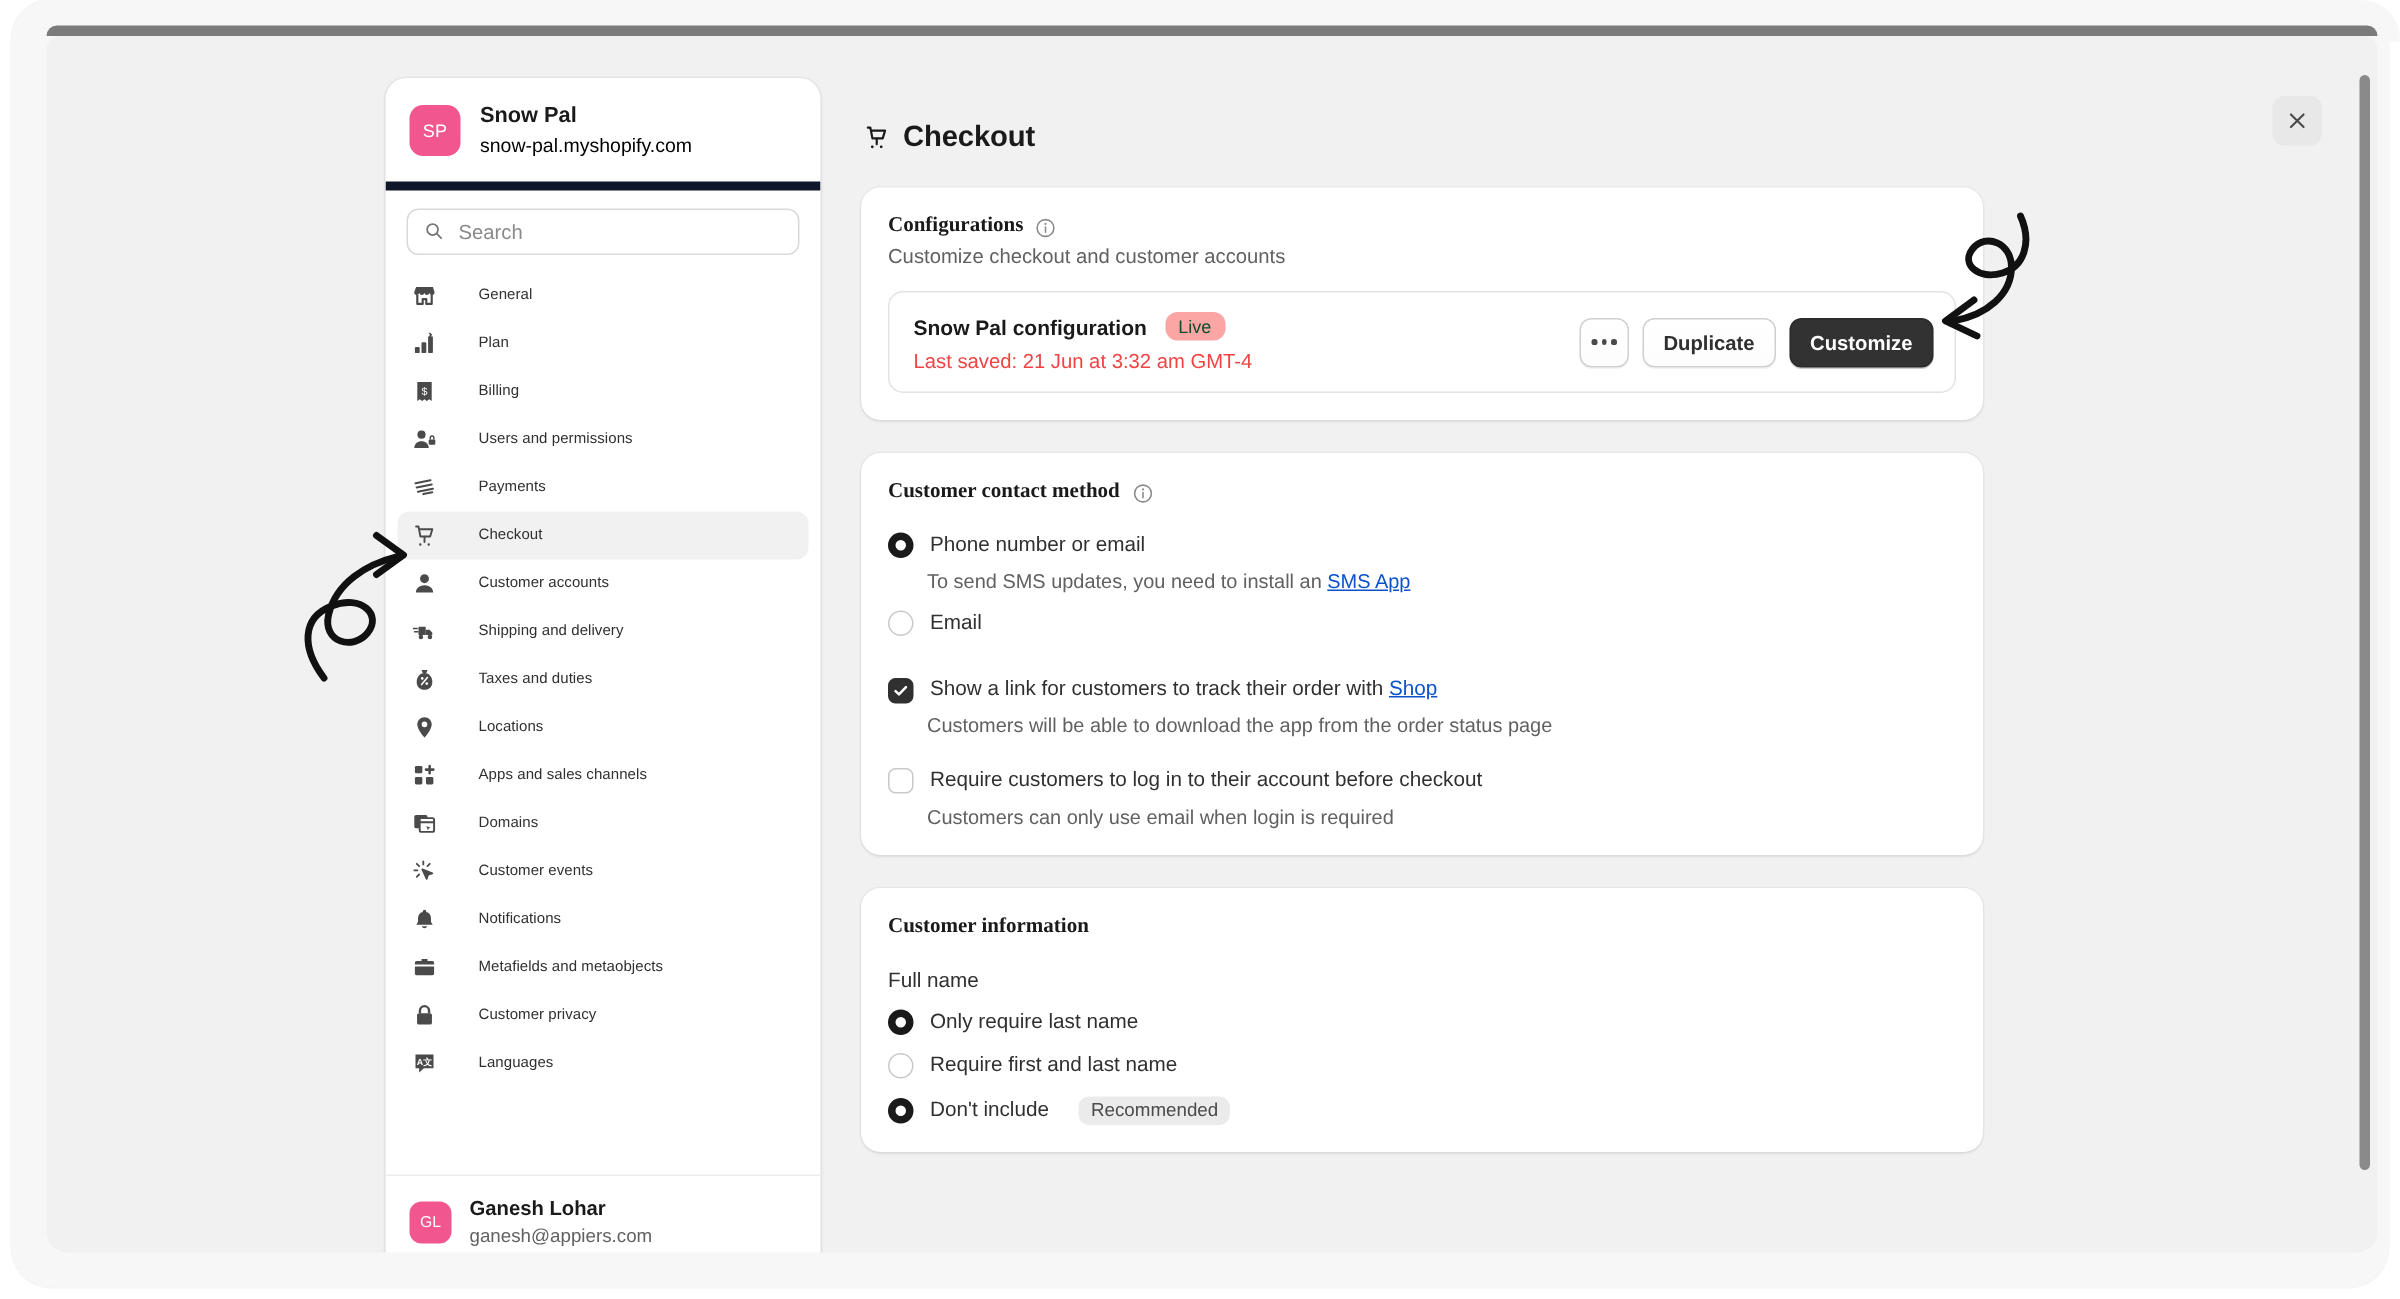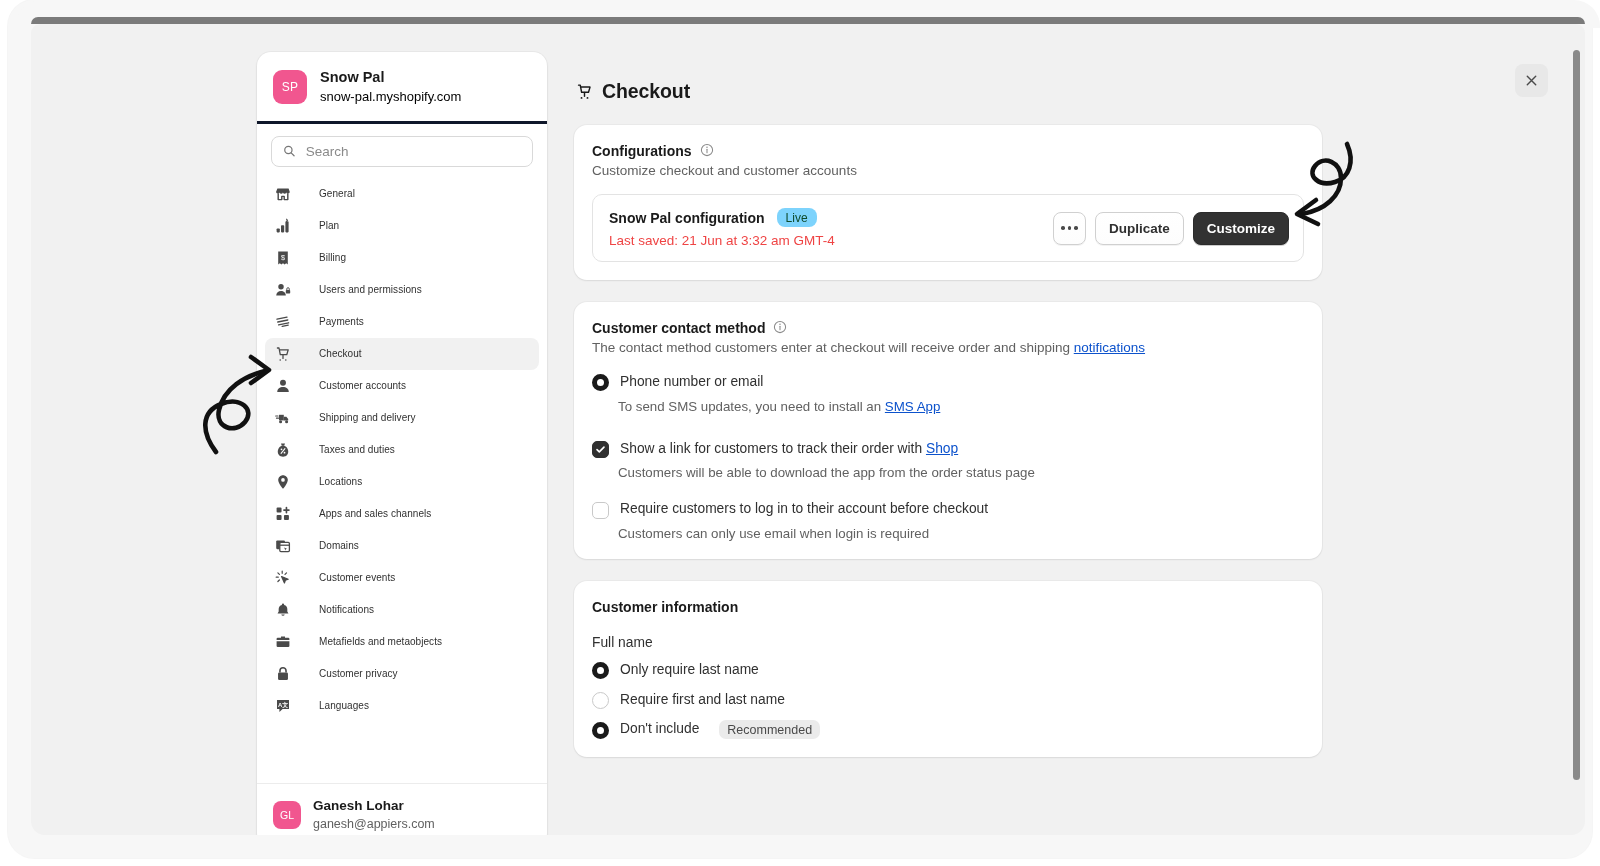--- a/index.html
+++ b/index.html
@@ -70,21 +70,21 @@
     width: 290px; height: 795px;
     background: #ffffff;
     border-radius: 14px;
     box-shadow: 0 1px 3px rgba(0,0,0,0.07), 0 0 0 1px rgba(0,0,0,0.03);
     display: flex; flex-direction: column;
     overflow: hidden;
   }
   .store-header {
     display: flex; align-items: center; gap: 13px;
     padding: 16px 16px 15px 16px;
-    border-bottom: 3px solid #0f172a;
+    border-bottom: 6px solid #0f172a;
     cursor: pointer;
   }
   .avatar {
     width: 34px; height: 34px; min-width: 34px;
     border-radius: 9px;
     background: #f1568f;
     color: #ffffff;
     font-size: 12px; font-weight: 500;
     display: flex; align-items: center; justify-content: center;
     letter-spacing: 0.2px;
@@ -147,36 +147,36 @@
   .page-title { font-size: 19.5px; font-weight: 700; color: #1a1a1a; letter-spacing: -0.1px; }
   .page-title-icon { color:#1a1a1a; display:flex; }
 
   .card {
     background: #ffffff;
     border-radius: 13px;
     box-shadow: 0 1px 2px rgba(0,0,0,0.07), 0 0 0 1px rgba(0,0,0,0.03);
     padding: 18px 18px 18px 18px;
     margin-bottom: 22px;
   }
-  .card-title-row { display:flex; align-items:flex-start; gap:8px; }
+  .card-title-row { display:flex; align-items:flex-end; gap:8px;font-family:Liberation Serif, serif; }
   .card-title { font-size: 14px; font-weight: 700; color: #1a1a1a; }
   .card-sub { font-size: 13.5px; color: #616161; margin-top: 4px; }
   .info-icon { color:#8a8a8a; display:flex; align-items:center; }
 
   .config-row {
     margin-top: 16px;
     border: 1px solid #e3e3e3;
     border-radius: 10px;
     padding: 13px 14px 13px 16px;
     display: flex; align-items: center; justify-content: space-between;
   }
   .config-name-row { display:flex; align-items:center; gap:12px; }
   .config-name { font-size: 14px; font-weight: 700; color: #1a1a1a; }
   .badge-live {
-    background: #7dd3fc; color: #0e4b2c;
+    background: #fca5a5; color: #0e4b2c;
     font-size: 12px; font-weight: 500;
     border-radius: 8px; padding: 2.5px 9px;
   }
   .config-saved { font-size: 13.5px; color: #ef4444; margin-top: 6px; }
   .config-actions { display:flex; align-items:center; gap: 9px; }
   .btn {
     height: 33px; border-radius: 8px;
     border: 1px solid #d0d0d0;
     background: linear-gradient(#ffffff,#fdfdfd);
     font-family: "Liberation Sans", sans-serif;
@@ -511,32 +511,33 @@
         <div class="card-title-row">
           <span class="card-title">Customer contact method</span>
           <span class="info-icon">
             <svg width="14" height="14" viewBox="0 0 16 16" fill="none" stroke="#8a8a8a" stroke-width="1.2">
                 <circle cx="8" cy="8" r="6.4"></circle>
                 <path d="M8 7.2v4" stroke-linecap="round"></path>
                 <circle cx="8" cy="4.9" r="0.85" fill="#8a8a8a" stroke="none"></circle>
               </svg>
           </span>
         </div>
-        <div class="card-sub">
-          <span>The contact method customers enter at checkout will receive order and shipping </span><span class="link">notifications</span>
-        </div>
 
         <div class="opt-row">
           <span class="radio on"></span>
           <span class="opt-text">Phone number or email</span>
         </div>
         <div class="opt-help">
           <span>To send SMS updates, you need to install an </span><span class="link">SMS App</span>
         </div>
 
+        <div class="opt-row tight">
+          <span class="radio off"></span>
+          <span class="opt-text">Email</span>
+        </div>
 
         <div class="opt-row" style="margin-top:26px">
           <span class="checkbox on">
             <svg width="11" height="11" viewBox="0 0 12 12">
                 <path d="M2.2 6.2 L4.7 8.6 L9.8 3.4" stroke="#ffffff" stroke-width="1.8" fill="none" stroke-linecap="round" stroke-linejoin="round"></path>
               </svg>
           </span>
           <span class="opt-text">
             <span>Show a link for customers to track their order with </span><span class="link">Shop</span>
           </span>

